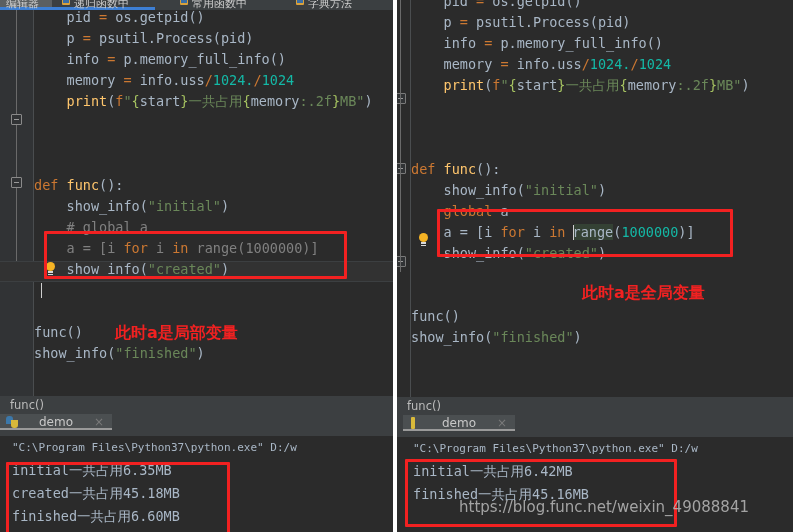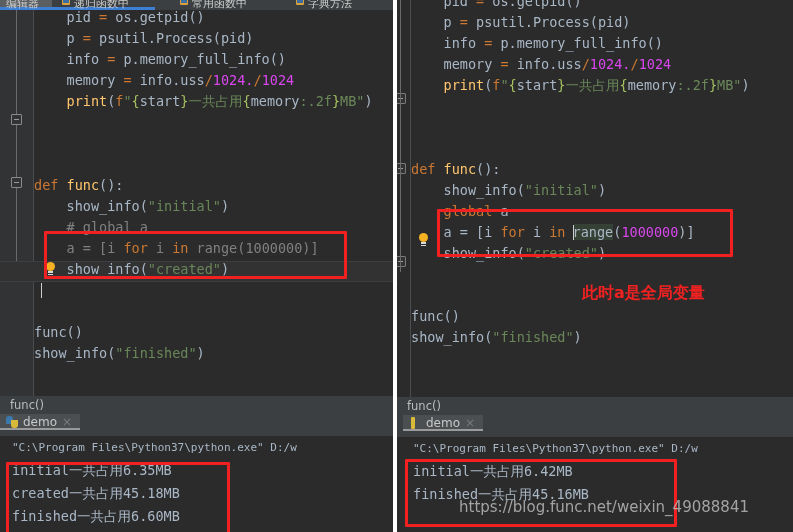--- a/index.html
+++ b/index.html
@@ -97,21 +97,21 @@
     position: absolute; left: 34px; top: 0;
     font-family: "DejaVu Sans Mono", monospace;
     font-size: 13.5px;
     line-height: 21px;
     white-space: pre;
     color: #a9b7c6;
   }
   .code .ln { height: 21px; white-space: pre; }
   .kw   { color: #cc7832; }
   .str  { color: #6a8759; }
-  .num  { color: #d946ef; margin-top: 32px; }
+  .num  { color: #14b8a6; margin-top: 32px; }
   .fn   { color: #ffc66d; }
   .cmt  { color: #808080; }
   .pl   { color: #a9b7c6; }
   .fstr { color: #a5c261; }
 
   .hl-sel { background: #344134; }
   .caret {
     display: inline-block; width: 1px; height: 15px;
     background: #cfcfcf; vertical-align: -3px; margin: 0 -1px;
   }
@@ -146,21 +146,21 @@
     padding-left: 10px;
   }
 
   
   .runtab {
     position: absolute; left: 0; right: 0; height: 22px;
     background: #3c3f41;
   }
   .runtab .ptab {
     position: absolute; left: 0; top: 0; height: 16px;
-    display: flex; align-items: center; gap: 5px;
+    display: flex; align-items: center; gap: 21px;
     padding: 0 8px 0 6px;
     background: #4b4f51;
     justify-content: flex-end;
   }
   .runtab .ptab .underline {
     position: absolute; left: 0; bottom: 0; height: 2px; right: 0;
     background: #9a9a9a;
   }
   .pyicon { position: relative; width: 12px; height: 12px; }
   .pyicon .pb {
@@ -249,20 +249,21 @@
       <div class="bulb" style="left:44px; top:252px;">
         <div class="b1"></div>
           <div class="b2"></div>
           <div class="b3"></div>
       </div>
 
       <div class="code" style="top:-3px;"><div class="ln"><span class="pl">    pid </span><span class="kw">=</span><span class="pl"> os.getpid()</span></div><div class="ln"><span class="pl">    p </span><span class="kw">=</span><span class="pl"> psutil.Process(pid)</span></div><div class="ln"><span class="pl">    info </span><span class="kw">=</span><span class="pl"> p.memory_full_info()</span></div><div class="ln"><span class="pl">    memory </span><span class="kw">=</span><span class="pl"> info.uss</span><span class="kw">/</span><span class="num">1024.</span><span class="kw">/</span><span class="num">1024</span></div><div class="ln"><span class="pl">    </span><span class="fn">print</span><span class="pl">(</span><span class="kw">f</span><span class="str">"</span><span class="fstr">{</span><span class="pl">start</span><span class="fstr">}</span><span class="str">一共占用</span><span class="fstr">{</span><span class="pl">memory</span><span class="str">:.2f</span><span class="fstr">}</span><span class="str">MB"</span><span class="pl">)</span></div><div class="ln">&nbsp;</div><div class="ln">&nbsp;</div><div class="ln">&nbsp;</div><div class="ln"><span class="kw">def </span><span class="fn">func</span><span class="pl">():</span></div><div class="ln"><span class="pl">    show_info(</span><span class="str">"initial"</span><span class="pl">)</span></div><div class="ln"><span class="cmt">    # global a</span></div><div class="ln"><span class="cmt">    a </span><span class="cmt">= [i </span><span class="kw">for</span><span class="cmt"> i </span><span class="kw">in</span><span class="cmt"> range(</span><span class="cmt">1000000</span><span class="cmt">)]</span></div><div class="ln"><span class="pl">    show_info(</span><span class="str">"created"</span><span class="pl">)</span></div><div class="ln">&nbsp;<span class="caret"></span></div><div class="ln">&nbsp;</div><div class="ln"><span class="pl">func()</span></div><div class="ln"><span class="pl">show_info(</span><span class="str">"finished"</span><span class="pl">)</span></div></div>
 
       <div class="redbox" style="left:44px; top:221px; width:303px; height:48px;"></div>
 
+      <div class="redtext" style="left:115px; top:313px;">此时a是局部变量</div>
     </div>
 
     <div class="crumb" style="top:386px;">func()</div>
 
     <div class="runtab" style="top:404px;">
       <div class="ptab">
         <span class="pyicon">
           <span class="pb"></span>
             <span class="py"></span>
         </span>

